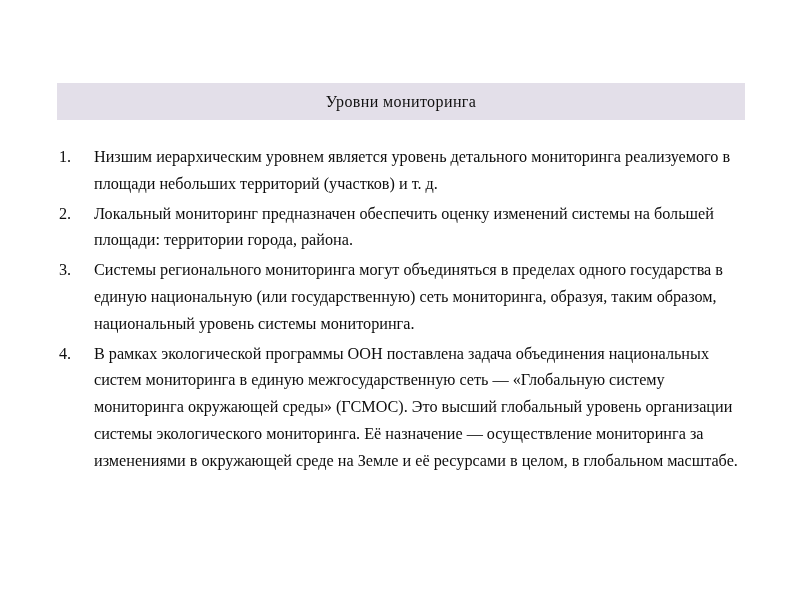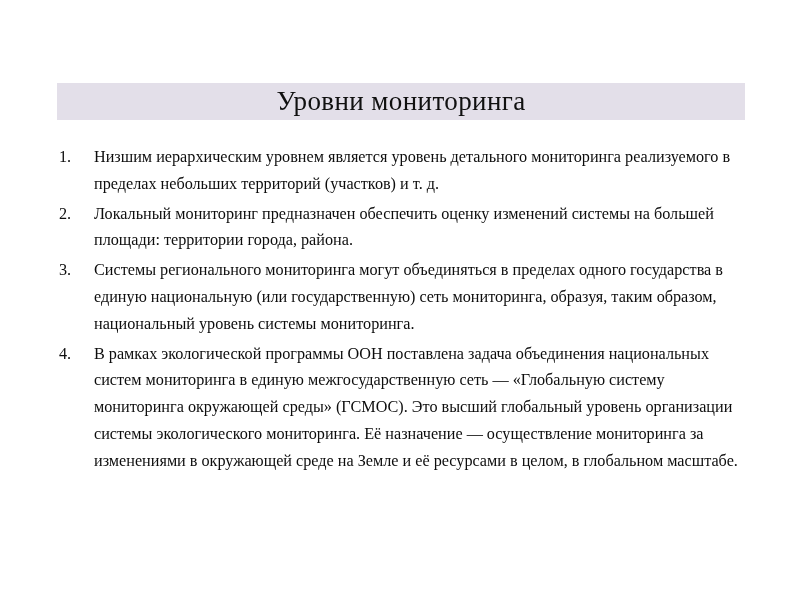--- a/index.html
+++ b/index.html
@@ -30,21 +30,21 @@
     top: 83px;
     width: 688px;
     height: 37px;
     background: #e3dfe9;
     display: flex;
     align-items: center;
     justify-content: center;
   }
   .title-banner .title-text {
     font-family: "Liberation Serif", "DejaVu Serif", serif;
-    font-size: 27px;
+    font-size: 16px;
     font-weight: 400;
     color: #101010;
     letter-spacing: 0.4px;
     line-height: 1;
     white-space: nowrap;
   }
 
   
   .content {
     position: absolute;
@@ -91,21 +91,21 @@
 
   <div class="title-banner">
     <span class="title-text">Уровни мониторинга</span>
   </div>
 
   <div class="content">
     <ol class="levels-list">
 
       <li>
         <span class="marker">1.</span>
-        <span class="item-text">Низшим иерархическим уровнем является уровень детального мониторинга реализуемого в пределах небольших территорий (участков) и т. д.</span>
+        <span class="item-text">Низшим иерархическим уровнем является уровень детального мониторинга реализуемого в площади небольших территорий (участков) и т. д.</span>
       </li>
 
       <li>
         <span class="marker">2.</span>
         <span class="item-text">Локальный мониторинг предназначен обеспечить оценку изменений системы на большей площади: территории города, района.</span>
       </li>
 
       <li>
         <span class="marker">3.</span>
         <span class="item-text">Системы регионального мониторинга могут объединяться в пределах одного государства в единую национальную (или государственную) сеть мониторинга, образуя, таким образом, национальный уровень системы мониторинга.</span>

